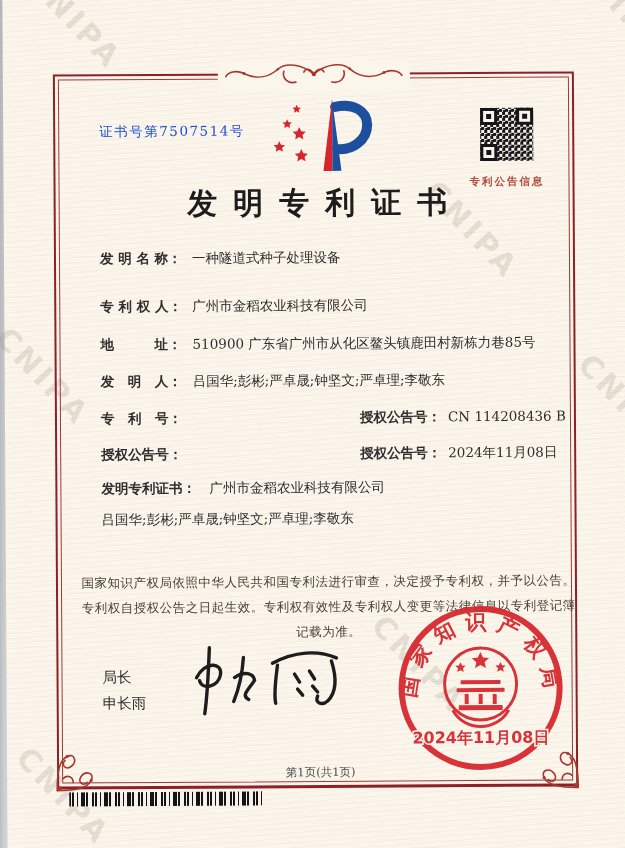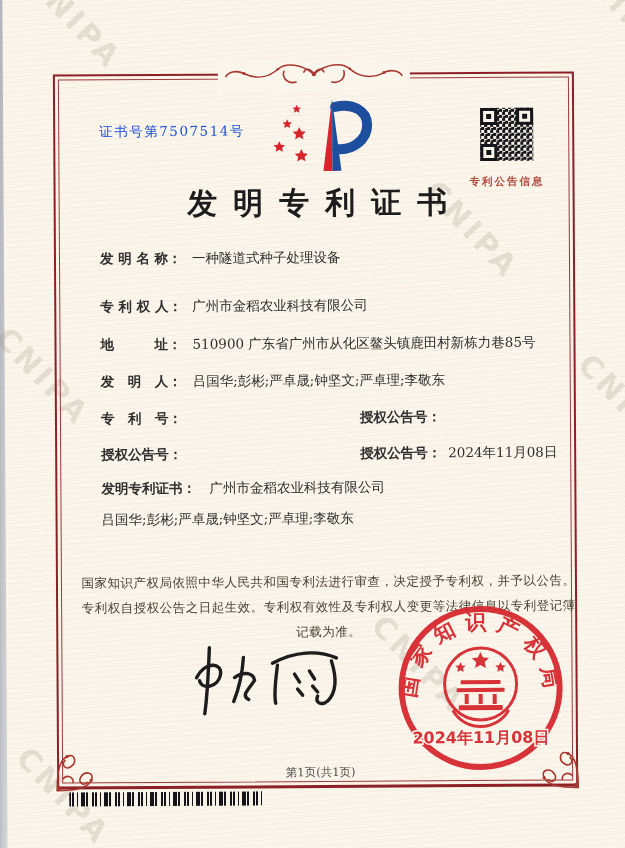--- a/index.html
+++ b/index.html
@@ -175,20 +175,21 @@
       <div class="row r4">
         <span class="lbl">发　明　人：</span>
         <span class="val">吕国华;彭彬;严卓晟;钟坚文;严卓理;李敬东</span>
       </div>
       <div class="row r5">
         <span class="pair1">
           <span class="lbl">专　利　号：</span>
         </span>
         <span class="pair2">
           <span class="lbl">授权公告号：</span>
+          <span class="val">CN 114208436 B</span>
         </span>
       </div>
       <div class="row r6">
         <span class="pair1">
           <span class="lbl">授权公告号：</span>
         </span>
         <span class="pair2">
           <span class="lbl">授权公告号：</span>
           <span class="val">2024年11月08日</span>
         </span>
@@ -200,20 +201,24 @@
       <div class="row r8">
         <span class="val">吕国华;彭彬;严卓晟;钟坚文;严卓理;李敬东</span>
       </div>
     </div>
 
     <div class="statement">
       <div>国家知识产权局依照中华人民共和国专利法进行审查，决定授予专利权，并予以公告。</div>
       <div>专利权自授权公告之日起生效。专利权有效性及专利权人变更等法律信息以专利登记簿记载为准。</div>
     </div>
 
+    <div class="signer">
+      <div>局长</div>
+      <div>申长雨</div>
+    </div>
 
     <div class="signature">
       <svg width="175" height="84" viewBox="0 0 175 84">
         <g fill="none" stroke="#1d1d1d" stroke-width="3.4" stroke-linecap="round" stroke-linejoin="round">
           <path d="M20,40 C28,24 46,24 44,37 C42,49 26,53 23,43"></path>
           <path d="M33,10 C32,32 31,56 28,76"></path>
           <path d="M67,20 C66,34 62,52 57,64"></path>
           <path d="M58,40 C68,33 77,36 78,43 C72,52 64,58 72,62"></path>
           <path d="M96,26 C118,14 142,13 160,21"></path>
           <path d="M101,28 C99,44 97,56 99,66"></path>

